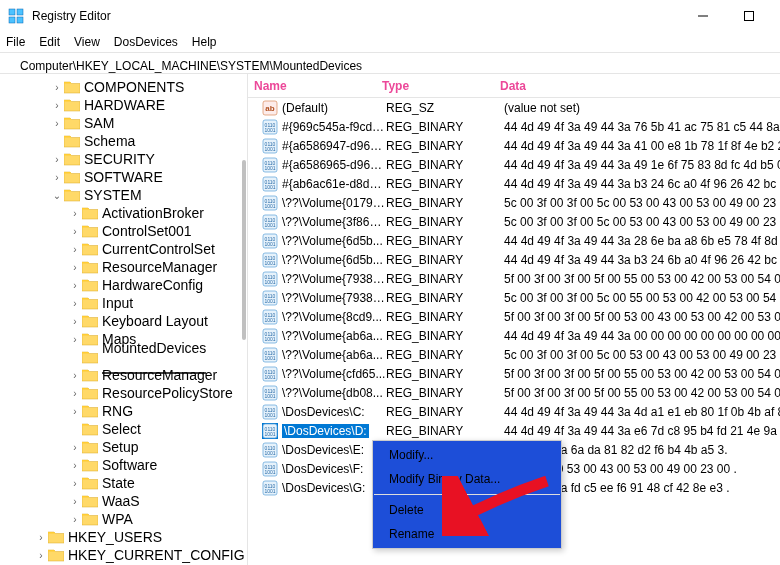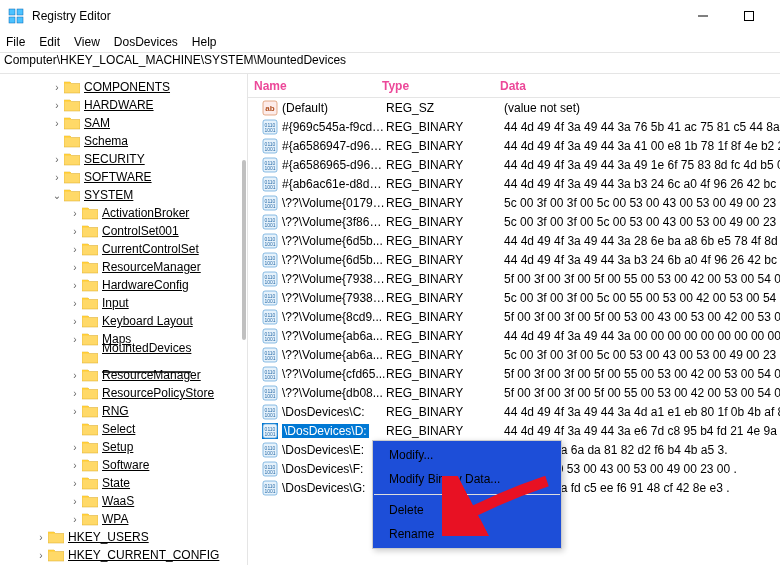--- a/index.html
+++ b/index.html
@@ -7,30 +7,30 @@
   
   .titlebar { height: 32px; display: flex; align-items: center; padding: 15px 8px; }
   .titlebar .app-icon { width: 16px; height: 16px; margin-right: 8px; display:flex; align-items:center; justify-content:center; }
   .titlebar .title { flex: 1; font-size: 12px; }
   .titlebar .win-controls { display: flex; gap: 0; }
   .titlebar .win-btn { width: 46px; height: 32px; display: flex; align-items: center; justify-content: center; font-size: 14px; color: #000; }
   
   .menubar { height: 20px; display: flex; align-items: center; padding: 0 6px; gap: 14px; font-size: 12px; }
   .menubar span { cursor: default; }
   
-  .addrbar { height: 22px; border-top: 1px solid #e5e5e5; border-bottom: 1px solid #e5e5e5; background: #fff; display: flex; align-items: flex-start; padding: 0 4px; font-size: 12px; }
+  .addrbar { height: 22px; border-top: 1px solid #e5e5e5; border-bottom: 1px solid #e5e5e5; background: #fff; display: flex; align-items: flex-end; padding: 0 20px; font-size: 12px; }
   
   .main { display: flex; height: calc(565px - 32px - 20px - 22px); }
   
   .tree { width: 248px; border-right: 1px solid #e5e5e5; overflow: auto; padding: 4px 0 4px 2px; }
   .tree-node { display: flex; align-items: center; height: 18px; white-space: nowrap; }
   .tree-node .indent { flex-shrink: 0; }
   .tree-node .expander { width: 14px; text-align: center; color: #666; font-size: 10px; flex-shrink:0; }
   .tree-node .folder { width: 16px; height: 14px; margin-right: 4px; flex-shrink:0; }
-  .tree-node .label { font-size: 12px; text-decoration: underline; }
+  .tree-node .label { font-size: 14px; }
   .tree-node.underlined .label { border-bottom: 2px solid #404040; padding-bottom:16px; }
   
   .listview { flex: 1; overflow: hidden; position: relative; }
   .list-header { display: flex; height: 24px; border-bottom: 1px solid #e5e5e5; align-items:center; font-size:12px; color:#ec4899;font-weight:bold; }
   .list-header .col { padding: 0 6px; }
   .col-name { width: 128px; flex-shrink:0; }
   .col-type { width: 118px; flex-shrink:0; }
   .col-data { flex: 1; }
   
   .list-body { overflow: hidden; }

